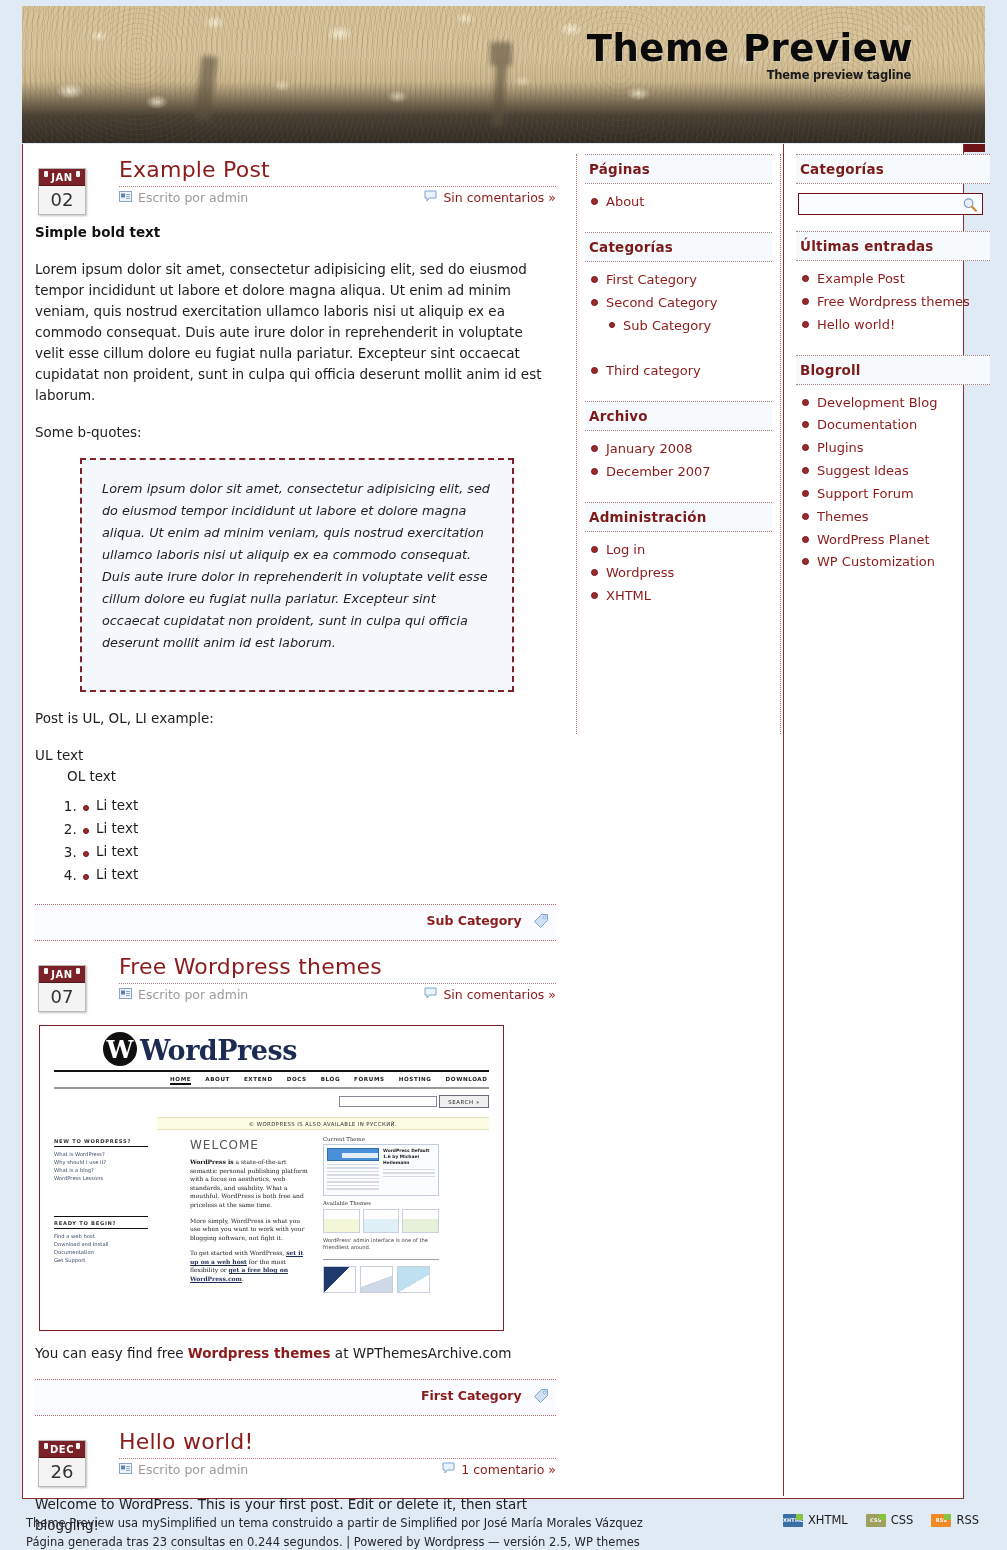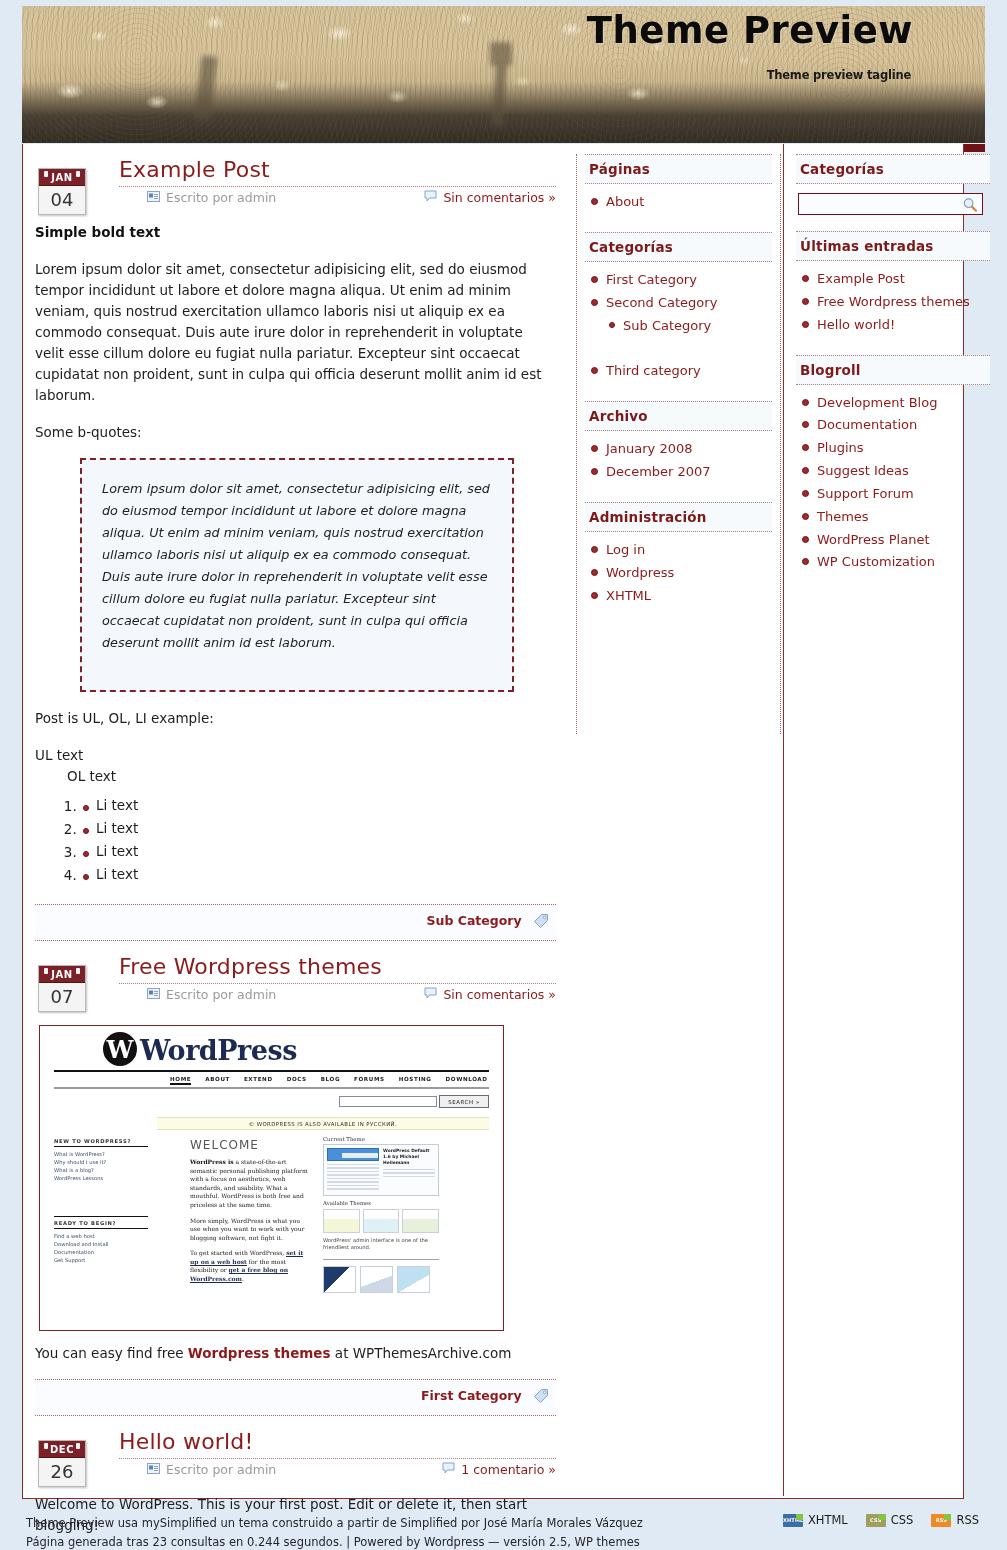--- a/index.html
+++ b/index.html
@@ -45,21 +45,21 @@
       repeating-radial-gradient(circle at 85% 60%, rgba(90,76,54,.14) 0 1px, transparent 1px 5px);
   }
   .shadow-post {
     position: absolute; background: rgba(92,80,62,.62);
     filter: blur(2.5px); border-radius: 3px;
   }
   #shadow-a { left: 176px; top: 50px; width: 16px; height: 64px; transform: rotate(7deg); }
   #shadow-b { left: 468px; top: 36px; width: 22px; height: 24px; }
   #shadow-c { left: 472px; top: 58px; width: 11px; height: 62px; transform: rotate(4deg); }
   #header-title {
-    position: absolute; right: 72px; top: 6px;
+    position: absolute; right: 72px; top: 24px;
     font-family: "DejaVu Sans", sans-serif;
     font-size: 37px; font-weight: bold; color: #0b0b0b;
     letter-spacing: .5px; line-height: 1;
     text-shadow: 1px 1px 0 rgba(255,255,255,.25);
     margin-left: 48px;
   }
   #header-tagline {
     position: absolute; right: 74px; top: 62px;
     font-size: 11.5px; font-weight: bold; color: #1a1a1a;
     letter-spacing: -.2px;
@@ -116,21 +116,21 @@
     line-height: 28px; background: #f4f4f4;
   }
   .post-title {
     font-size: 22px; font-weight: normal; color: #8c1a1a; margin: 0;
     line-height: 1.1; padding-bottom: 4px; letter-spacing: .2px;
     border-bottom: 1px dotted #b08080;
   }
   .post-meta { position: relative; height: 22px; margin-top: 3px; }
   .meta-author {
     position: absolute; left: 0; top: 0; font-size: 12.5px; color: #9b9b9b;
-    display: flex; align-items: center; gap: 6px; margin-left: 28px;
+    display: flex; align-items: center; gap: 6px;
   }
   .meta-comments {
     position: absolute; right: 0; top: 0; font-size: 12.5px; color: #8c1a1a;
     display: flex; align-items: center; gap: 6px;
   }
   .ico { display: inline-block; flex: none; }
 
   .post-body { font-size: 13.5px; color: #1d1d1d; line-height: 1.55; padding-top: 10px; }
   .post-body p { margin: 0 0 16px 0; }
   .bold-line { font-weight: bold; font-size: 13.5px; color: #111; margin: 0 0 16px 0; }
@@ -290,21 +290,21 @@
 <div id="page-frame">
 
   <div id="col-divider"></div>
 
   <div id="content-col">
 
     <div class="post">
       <div class="post-head">
         <div class="cal">
           <div class="cal-top">JAN</div>
-          <div class="cal-day">04</div>
+          <div class="cal-day">02</div>
         </div>
         <h2 class="post-title">Example Post</h2>
         <div class="post-meta">
           <span class="meta-author">
             <span class="ico">
               <svg width="13" height="11" viewBox="0 0 13 11">
                   <rect x="0.5" y="0.5" width="12" height="10" fill="#eef3fa" stroke="#8aa4c8"></rect>
                   <rect x="2" y="2.5" width="4" height="4" fill="#5b82b5"></rect>
                   <rect x="7" y="3" width="4" height="1" fill="#8aa4c8"></rect>
                   <rect x="7" y="5" width="4" height="1" fill="#8aa4c8"></rect>

